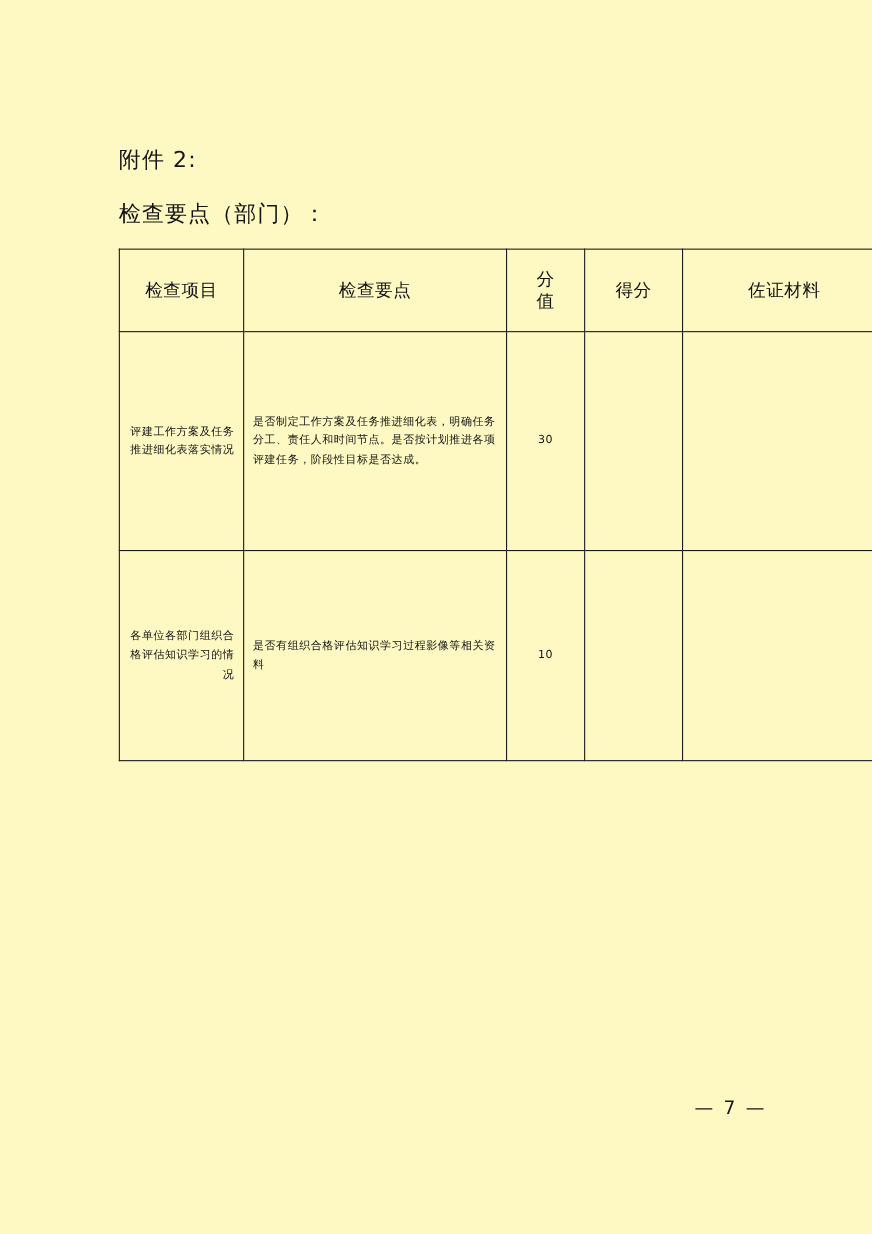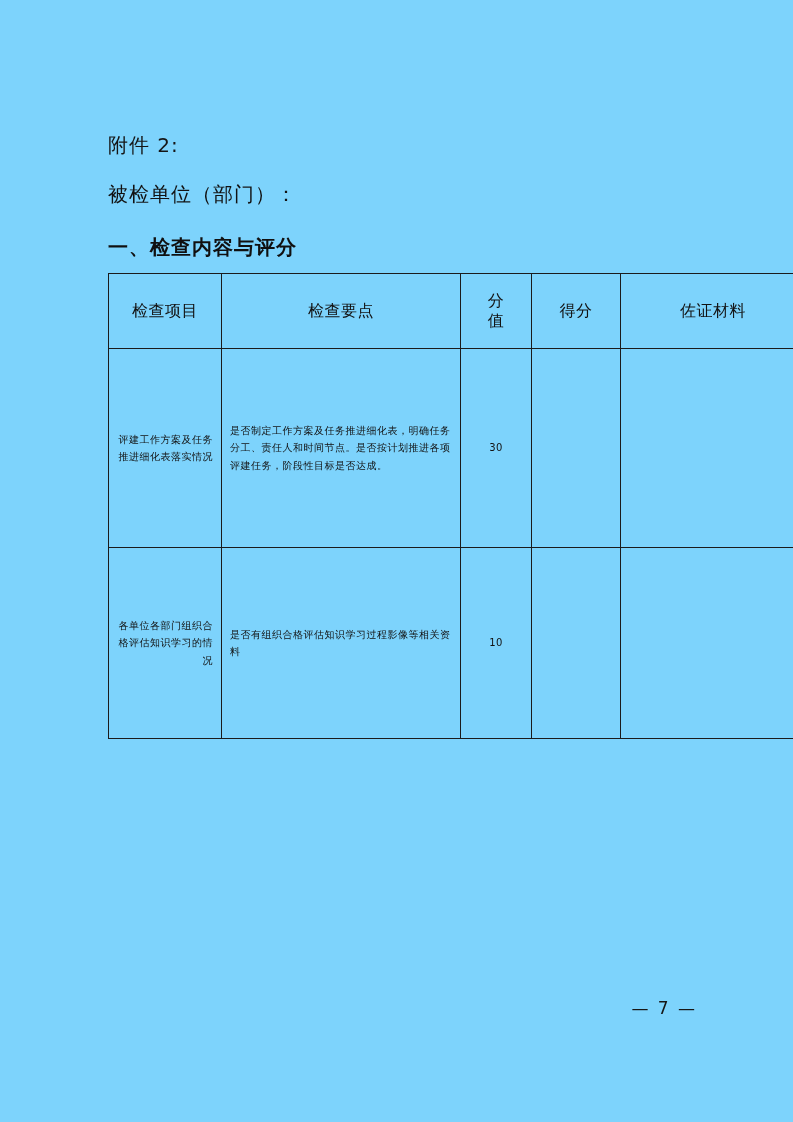--- a/index.html
+++ b/index.html
@@ -14,21 +14,21 @@
     color: #141414;
     position: relative;
     overflow: hidden;
   }
   .page {
     position: absolute;
     left: 0;
     top: 0;
     width: 793px;
     height: 1122px;
-    background: #7dd3fc;
+    background: #fef9c3;
   }
   .content {
     position: absolute;
     left: 108px;
     top: 132px;
     width: 612px;
   }
   .attachment-line {
     font-size: 20px;
     font-family: "DejaVu Sans", "Liberation Sans", sans-serif;
@@ -117,25 +117,24 @@
 </style>
 </head>
 <body>
 
 <div class="page">
   <div class="content">
 
     <div class="attachment-line">附件 2:</div>
 
 
-    <div class="field-line">被检单位（部门）：</div>
+    <div class="field-line">检查要点（部门）：</div>
 
 
 
-    <div class="section-heading">一、检查内容与评分</div>
 
     <table class="score-table">
       <thead>
         <tr>
           <td class="col-item">检查项目</td>
           <td class="col-points">检查要点</td>
           <td class="col-value">
             <div class="val-head">分</div>
             <div class="val-head">值</div>
           </td>

